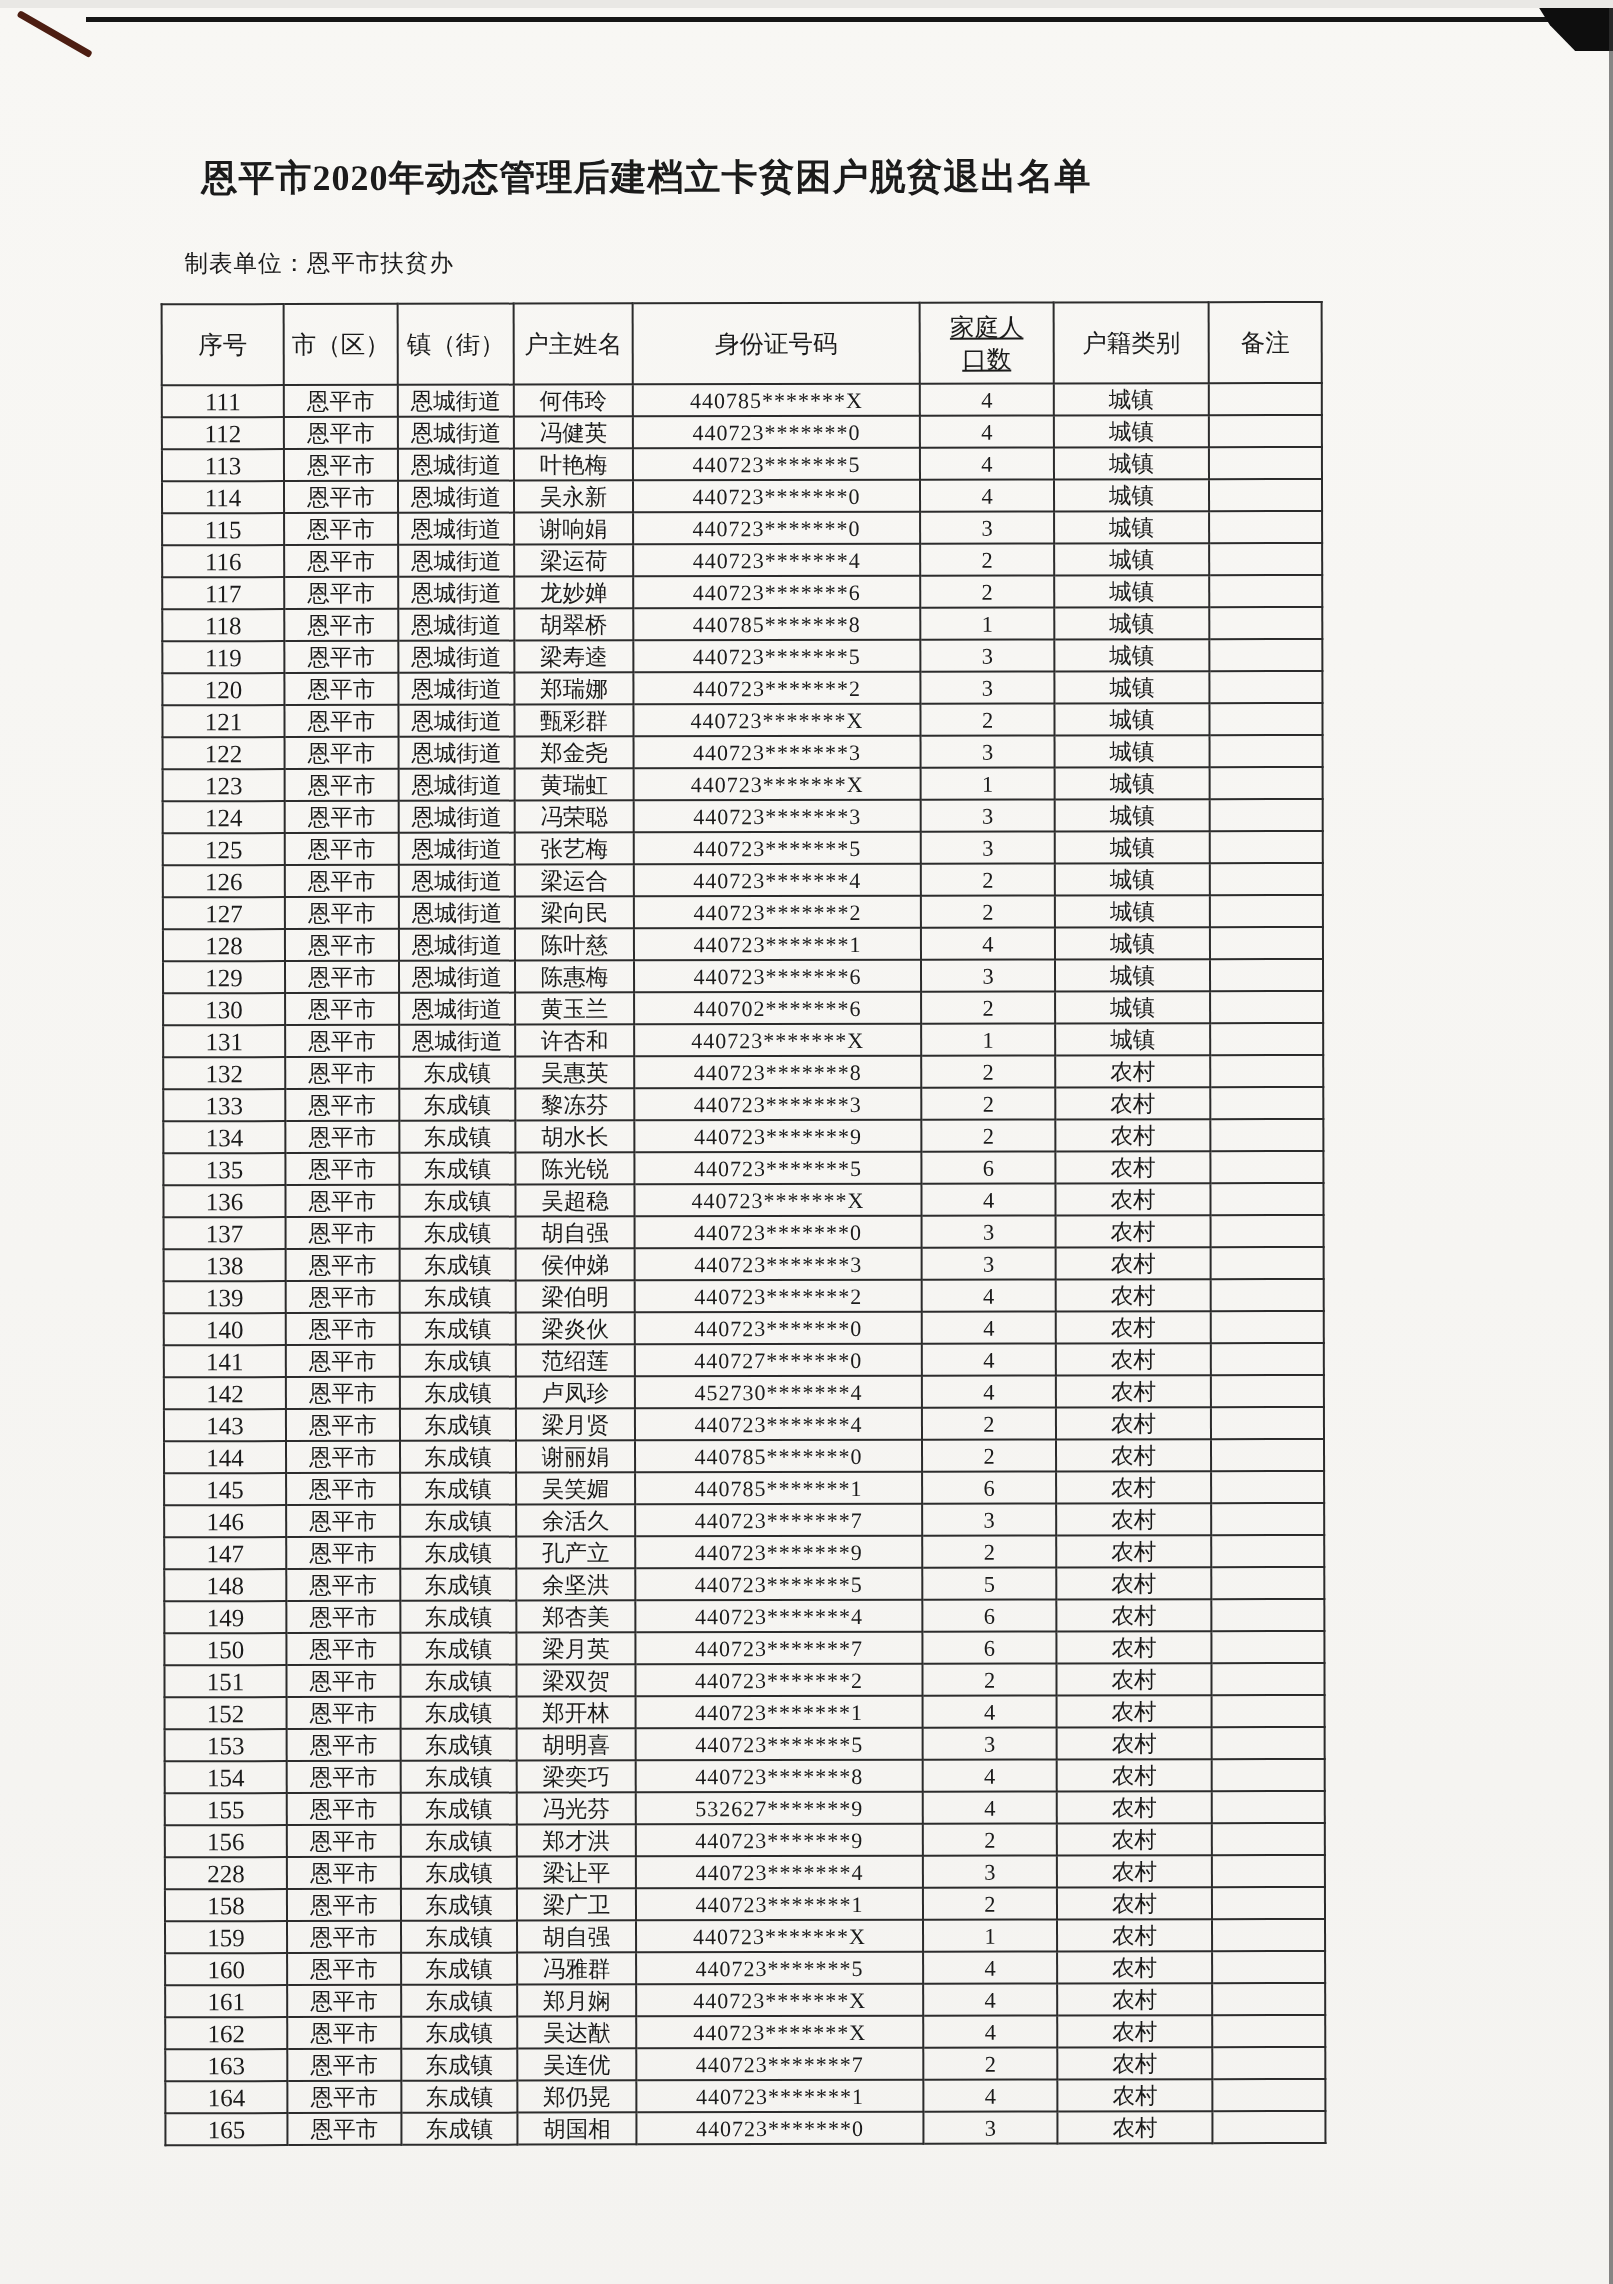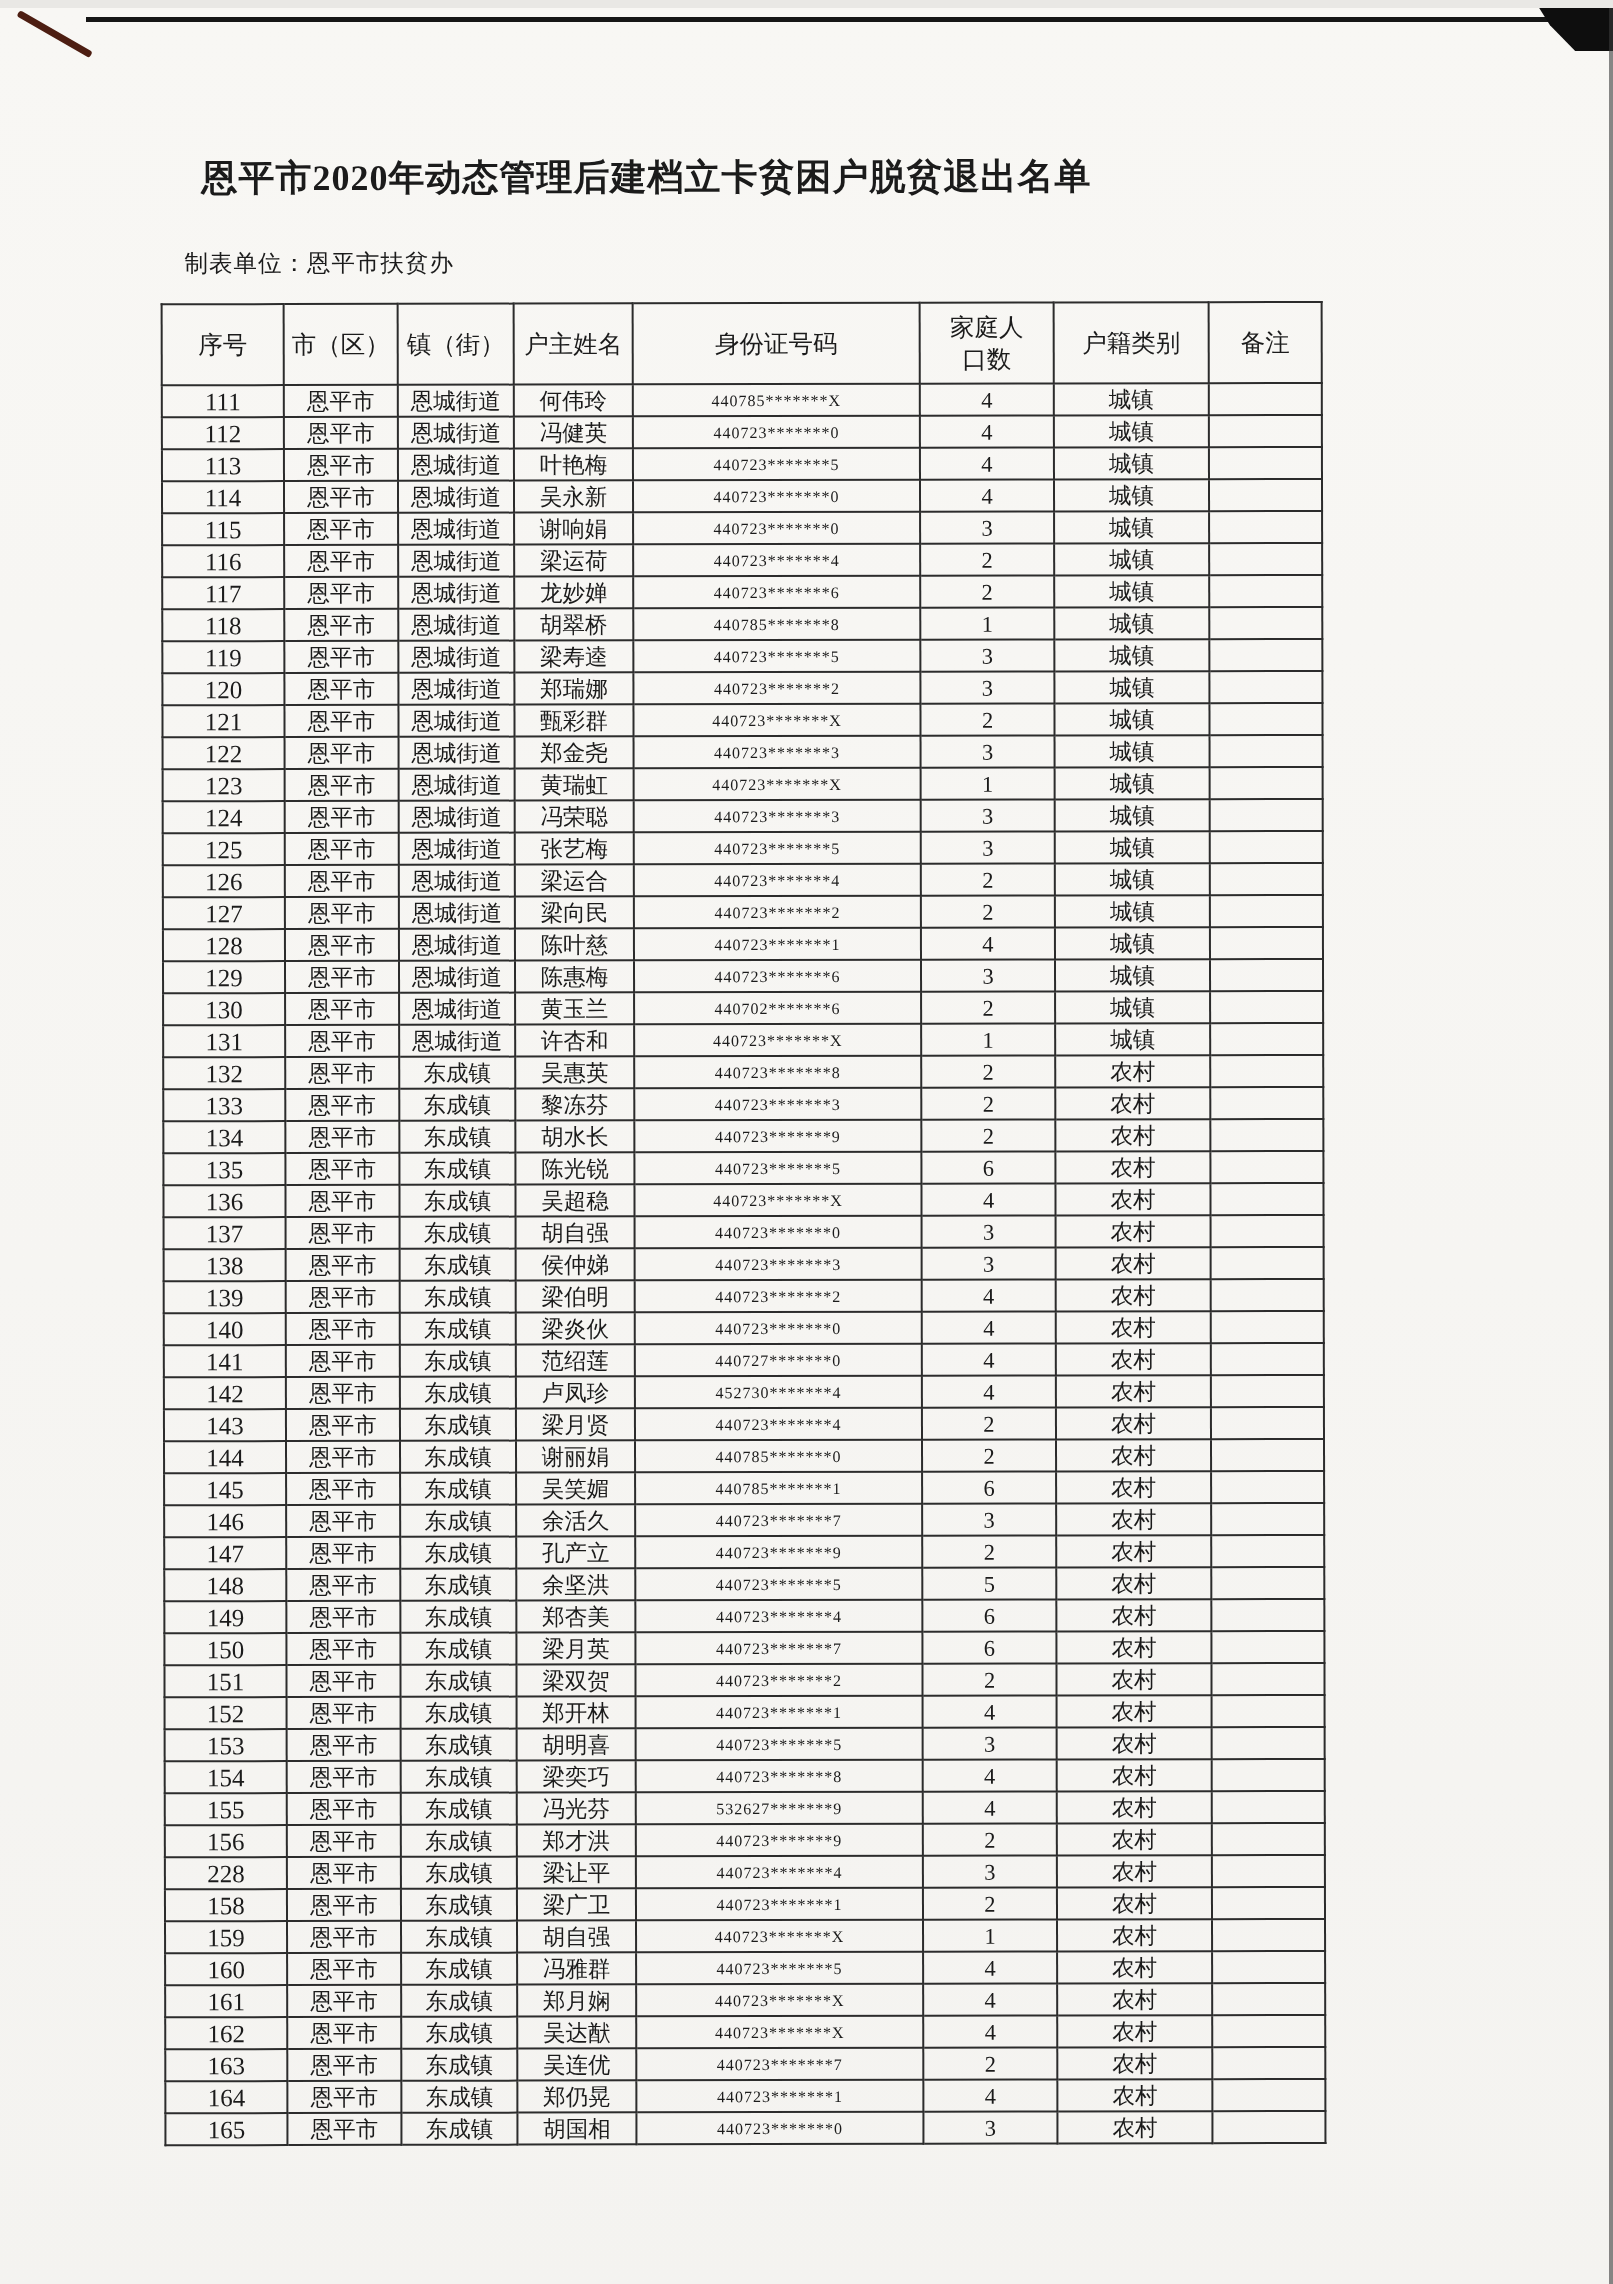--- a/index.html
+++ b/index.html
@@ -34,24 +34,24 @@
     position:absolute; left:160px; top:294px;
     width:1159px;
     border-collapse:collapse; table-layout:fixed;
   }
   .roster th, .roster td {
     border:2px solid #2c2c2c;
     padding:0; text-align:center; vertical-align:middle;
     overflow:hidden; white-space:nowrap;
   }
   .roster thead th { height:79px; font-size:24.5px; font-weight:normal; white-space:normal; }
-  .roster thead th .hdr-narrow { display:inline-block; max-width:82px; word-break:break-all; line-height:1.3; }
+  .roster thead th .hdr-narrow { display:inline-block; max-width:82px; word-break:break-all; line-height:1.3;text-decoration:underline; }
   .roster tbody td { height:30px; font-size:22.5px; line-height:29px; }
   .roster td.cell-serial { font-size:25px; }
-  .roster td.cell-id { font-size:16px; letter-spacing:1px;border-radius:14px; }
+  .roster td.cell-id { font-size:22px; letter-spacing:1px;border-radius:14px; }
 </style>
 </head>
 <body>
 
 <div class="page">
   <div class="scan-red-mark"></div>
   <div class="scan-top-line"></div>
   <div class="scan-corner-blob"></div>
   <div class="scan-right-edge"></div>
 

